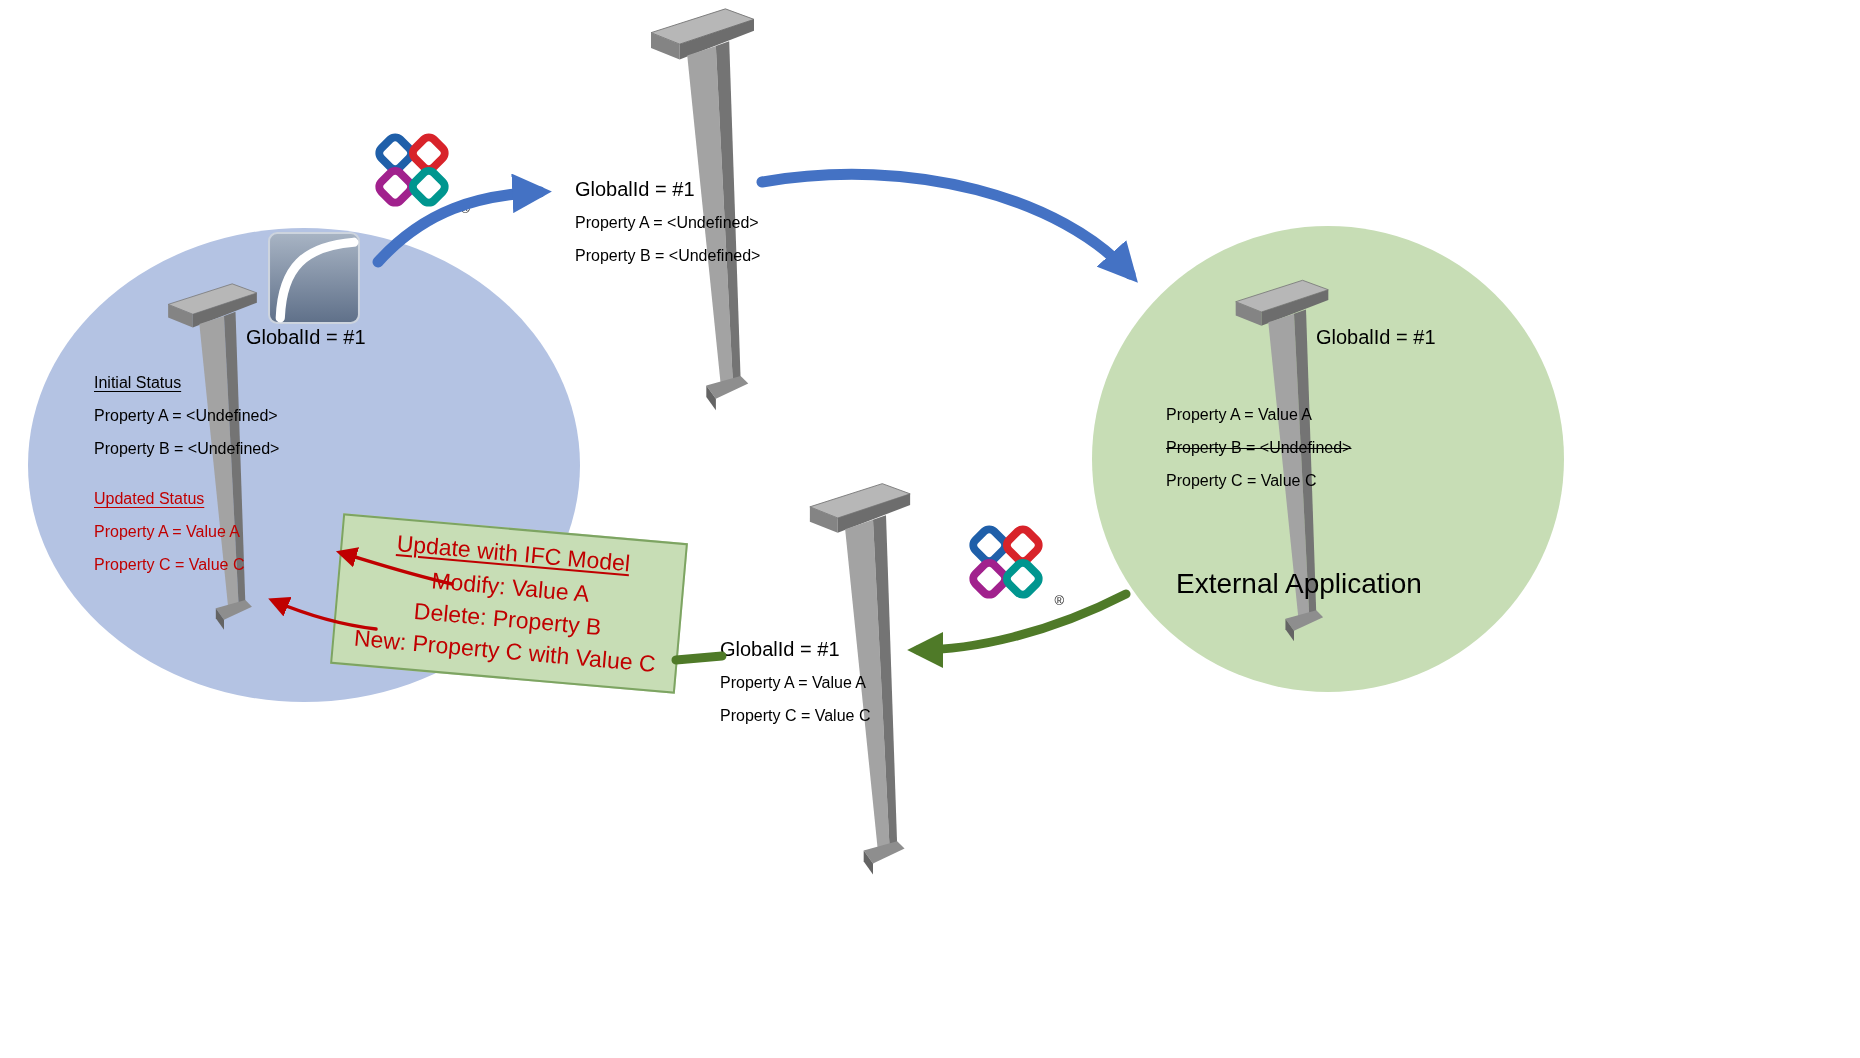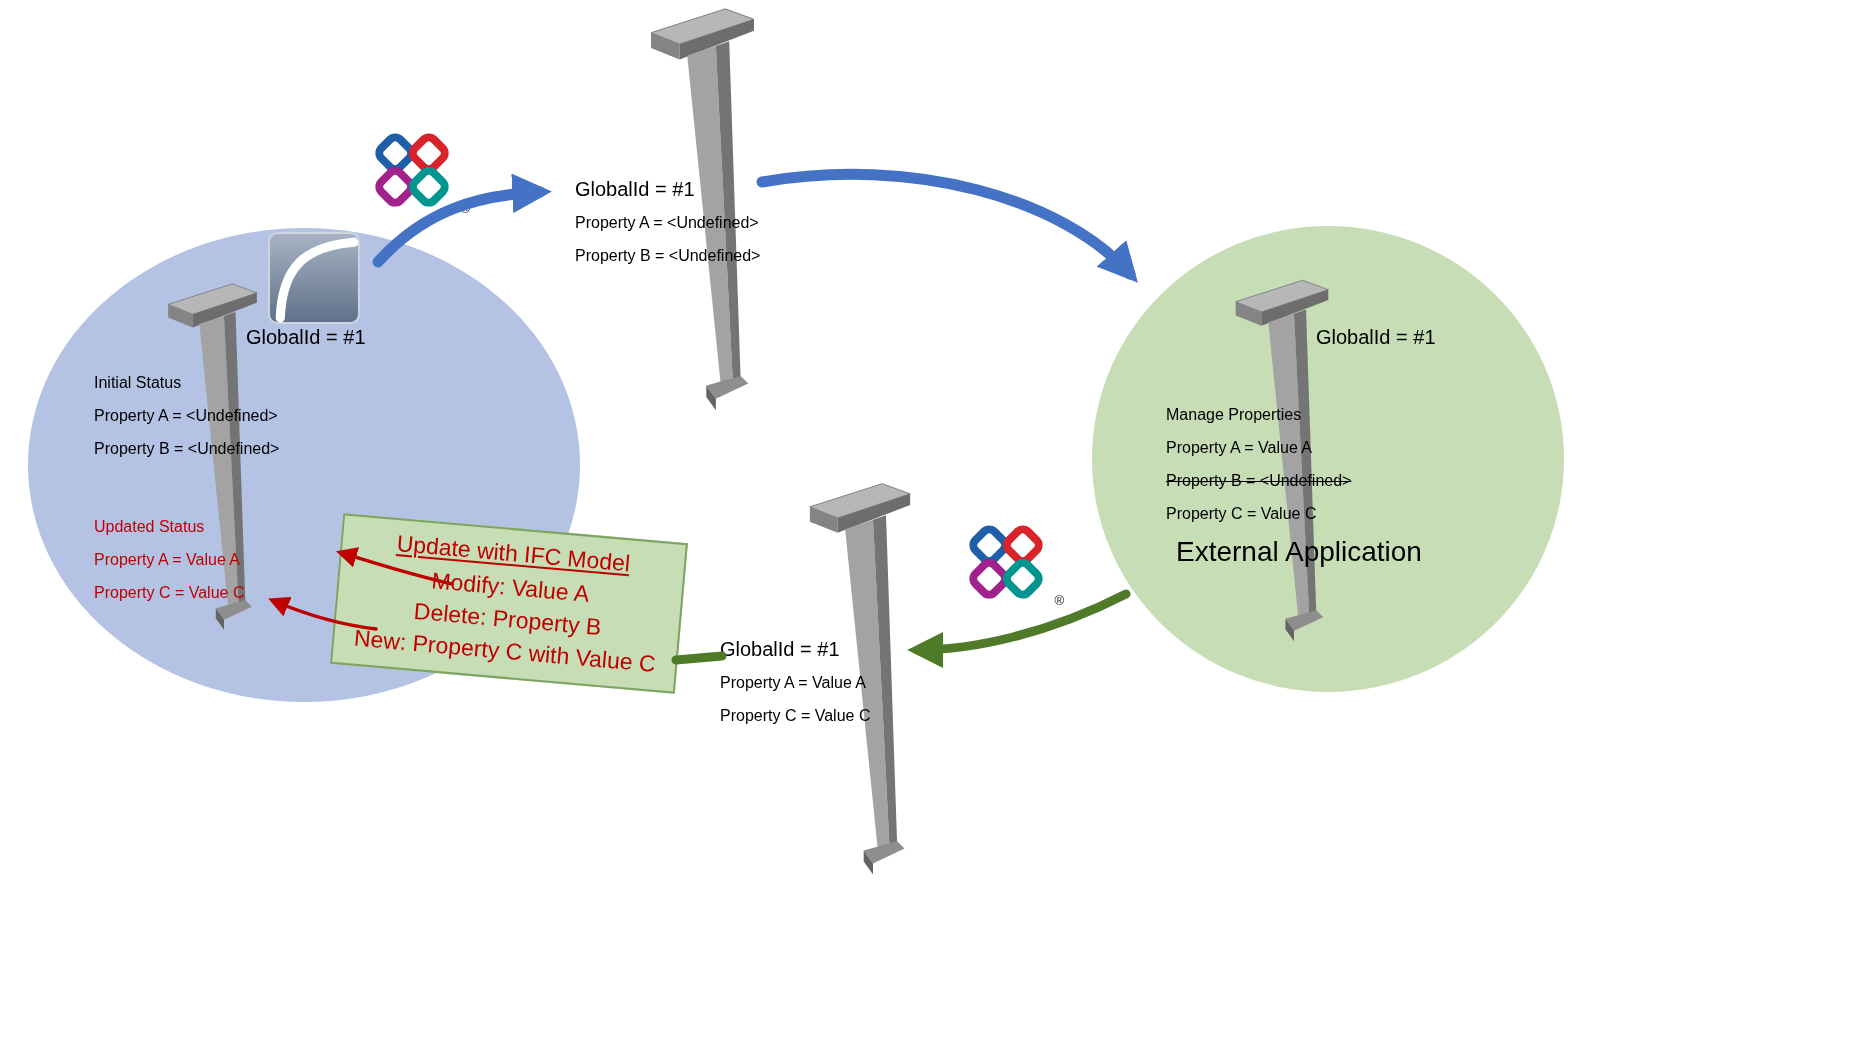--- a/index.html
+++ b/index.html
@@ -17,21 +17,21 @@
   .canvas{position:relative;width:1860px;height:1058px;background:#fff;overflow:hidden}
   .abs{position:absolute}
   .circle{border-radius:50%;z-index:1}
   .blue-circle{left:28px;top:228px;width:552px;height:474px;background:var(--blue-circle-fill)}
   .green-circle{left:1092px;top:226px;width:472px;height:466px;background:var(--green-circle-fill)}
   .beam{z-index:2}
   .txt{z-index:3;white-space:nowrap}
   .t-lg{font-size:20px;line-height:34px}
   .t-md{font-size:16px;line-height:33px}
   .t-xl{font-size:28px;line-height:36px}
-  .u{text-underline-offset:3px}
+  .u{text-decoration:underline;text-underline-offset:3px}
   .strike{text-decoration:line-through}
   .red{color:var(--red-text)}
   .note{left:336px;top:528px;width:346px;z-index:4;transform:rotate(5deg);transform-origin:50% 50%;
         background:var(--note-fill);border:2px solid var(--note-border);
         color:var(--red-text);text-align:center;font-size:23px;line-height:32px;padding:7px 4px 10px}
   .note .nh{text-decoration:underline;text-underline-offset:3px;margin-bottom:2px}
   .ifc-logo{z-index:3}
   .rmark{position:absolute;right:-8px;bottom:4px;font-size:13px;color:#222}
   .arrows{left:0;top:0;z-index:5;pointer-events:none}
   .arrow-blue{stroke:var(--blue-arrow);stroke-width:11;fill:none;stroke-linecap:round}
@@ -114,33 +114,32 @@
     <div class="t-lg">GlobalId = #1</div>
     <div class="t-md">Property A = &lt;Undefined&gt;</div>
     <div class="t-md">Property B = &lt;Undefined&gt;</div>
   </div>
 
   <div class="abs txt t-lg" style="left:246px;top:320px">GlobalId = #1</div>
   <div class="abs txt" style="left:94px;top:366px">
     <div class="t-md u">Initial Status</div>
     <div class="t-md">Property A = &lt;Undefined&gt;</div>
     <div class="t-md">Property B = &lt;Undefined&gt;</div>
-    <div class="t-md u red" style="margin-top:45px">Updated Status</div>
+    <div class="t-md u red" style="margin-top:17px">Updated Status</div>
     <div class="t-md red">Property A = Value A</div>
     <div class="t-md red">Property C = Value C</div>
   </div>
 
   <div class="abs txt t-lg" style="left:1316px;top:320px">GlobalId = #1</div>
   <div class="abs txt" style="left:1166px;top:398px">
-    <div class="t-md u">Manage Properties</div>
     <div class="t-md">Property A = Value A</div>
     <div class="t-md strike">Property B = &lt;Undefined&gt;</div>
     <div class="t-md">Property C = Value C</div>
   </div>
-  <div class="abs txt t-xl" style="left:1176px;top:534px">External Application</div>
+  <div class="abs txt t-xl" style="left:1176px;top:566px">External Application</div>
 
   <div class="abs txt" style="left:720px;top:632px">
     <div class="t-lg">GlobalId = #1</div>
     <div class="t-md">Property A = Value A</div>
     <div class="t-md">Property C = Value C</div>
   </div>
 
   <div class="abs note">
     <div class="nh">Update with IFC Model</div>
     <div>Modify: Value A</div>

